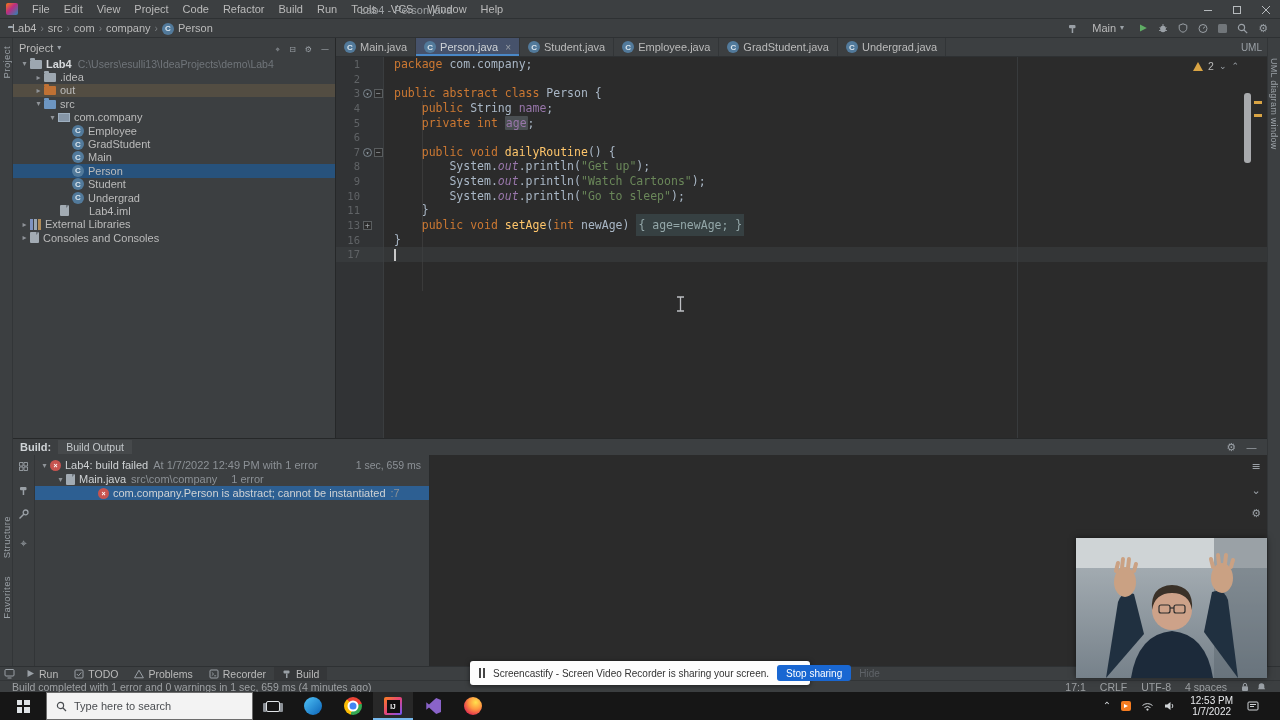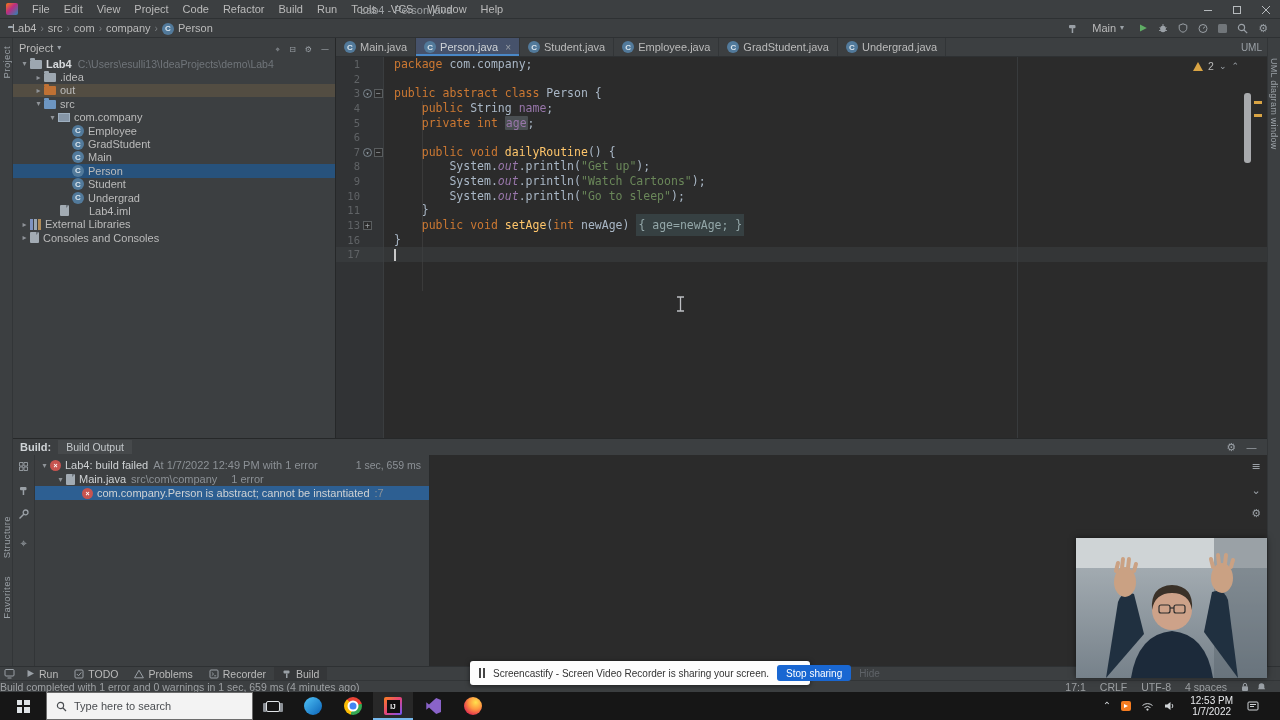--- a/index.html
+++ b/index.html
@@ -121,21 +121,21 @@
   .console-icons{position:absolute;right:6px;top:4px;display:flex;flex-direction:column;gap:8px;align-items:center}
 
   
   .toolrow{position:absolute;left:0;right:0;top:666px;height:14px;background:#3c3f41;border-top:1px solid #2e3133;display:flex;align-items:center;font-size:10.5px;color:#bbbbbb}
   .tw-switch{width:18px;display:flex;justify-content:center}
   .toolbtn{display:flex;align-items:center;gap:4px;padding:0 8px;height:100%}
   .toolbtn.active{background:#353739}
 
   
   .statusbar{position:absolute;left:0;right:0;top:680px;height:12px;background:#3c3f41;border-top:1px solid #323537;display:flex;align-items:center;font-size:10.5px;color:#9da0a3}
-  .sb-msg{padding-left:0;white-space:nowrap}
+  .sb-msg{padding-left:12px;white-space:nowrap}
   .sb-right{margin-left:auto;display:flex;align-items:center;gap:14px;padding-right:14px}
 
   
   .taskbar{position:absolute;left:0;right:0;top:692px;height:28px;background:#161616;display:flex;align-items:stretch;z-index:20}
   .start{width:46px;display:flex;align-items:center;justify-content:center}
   .win-logo{width:13px;height:13px;display:grid;grid-template-columns:1fr 1fr;grid-template-rows:1fr 1fr;gap:1.5px}
   .win-logo div{background:#dfe3e6}
   .tb-search{width:207px;background:#f3f3f3;border:1px solid #6d6d6d;display:flex;align-items:center;gap:7px;padding:4px 9px;font-size:11px;color:#4a4d51}
   .tb-apps{display:flex}
   .tb-app{width:40px;display:flex;align-items:center;justify-content:center;position:relative}
@@ -483,21 +483,21 @@
             <div class="bmut">At 1/7/2022 12:49 PM with 1 error</div>
             <div class="bright">1 sec, 659 ms</div>
           </div>
           <div class="btree-row" style="padding-left: 20px;">
             <div class="tree-arrow">▾</div>
             <span class="i-file b-file"></span>
             <div class="btxt">Main.java</div>
             <div class="bmut">src\com\company</div>
             <div class="bmut bmut2">1 error</div>
           </div>
-          <div class="btree-row bsel" style="padding-left: 36px;">
+          <div class="btree-row bsel" style="padding-left: 52px;">
             <div class="tree-arrow"></div>
             <div class="b-err">×</div>
             <div class="btxt">com.company.Person is abstract; cannot be instantiated</div>
             <div class="bmut">:7</div>
           </div>
         </div>
       <div class="build-console">
         <div class="console-icons">
             <span><span class="g ">≡</span></span>
             <span><span class="g ">⌄</span></span>

